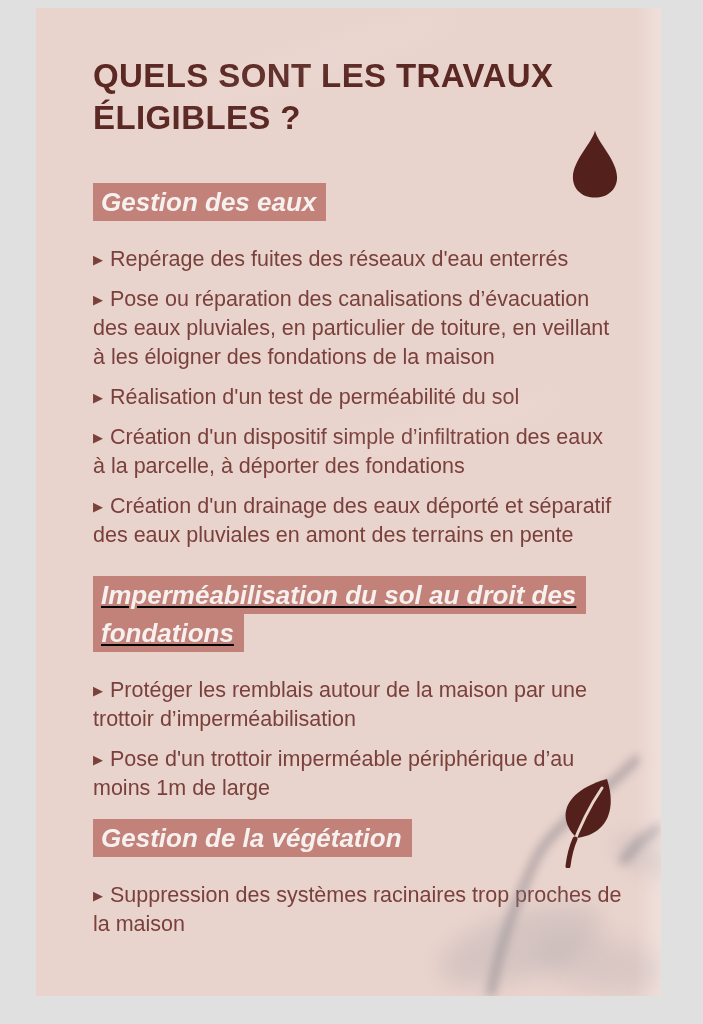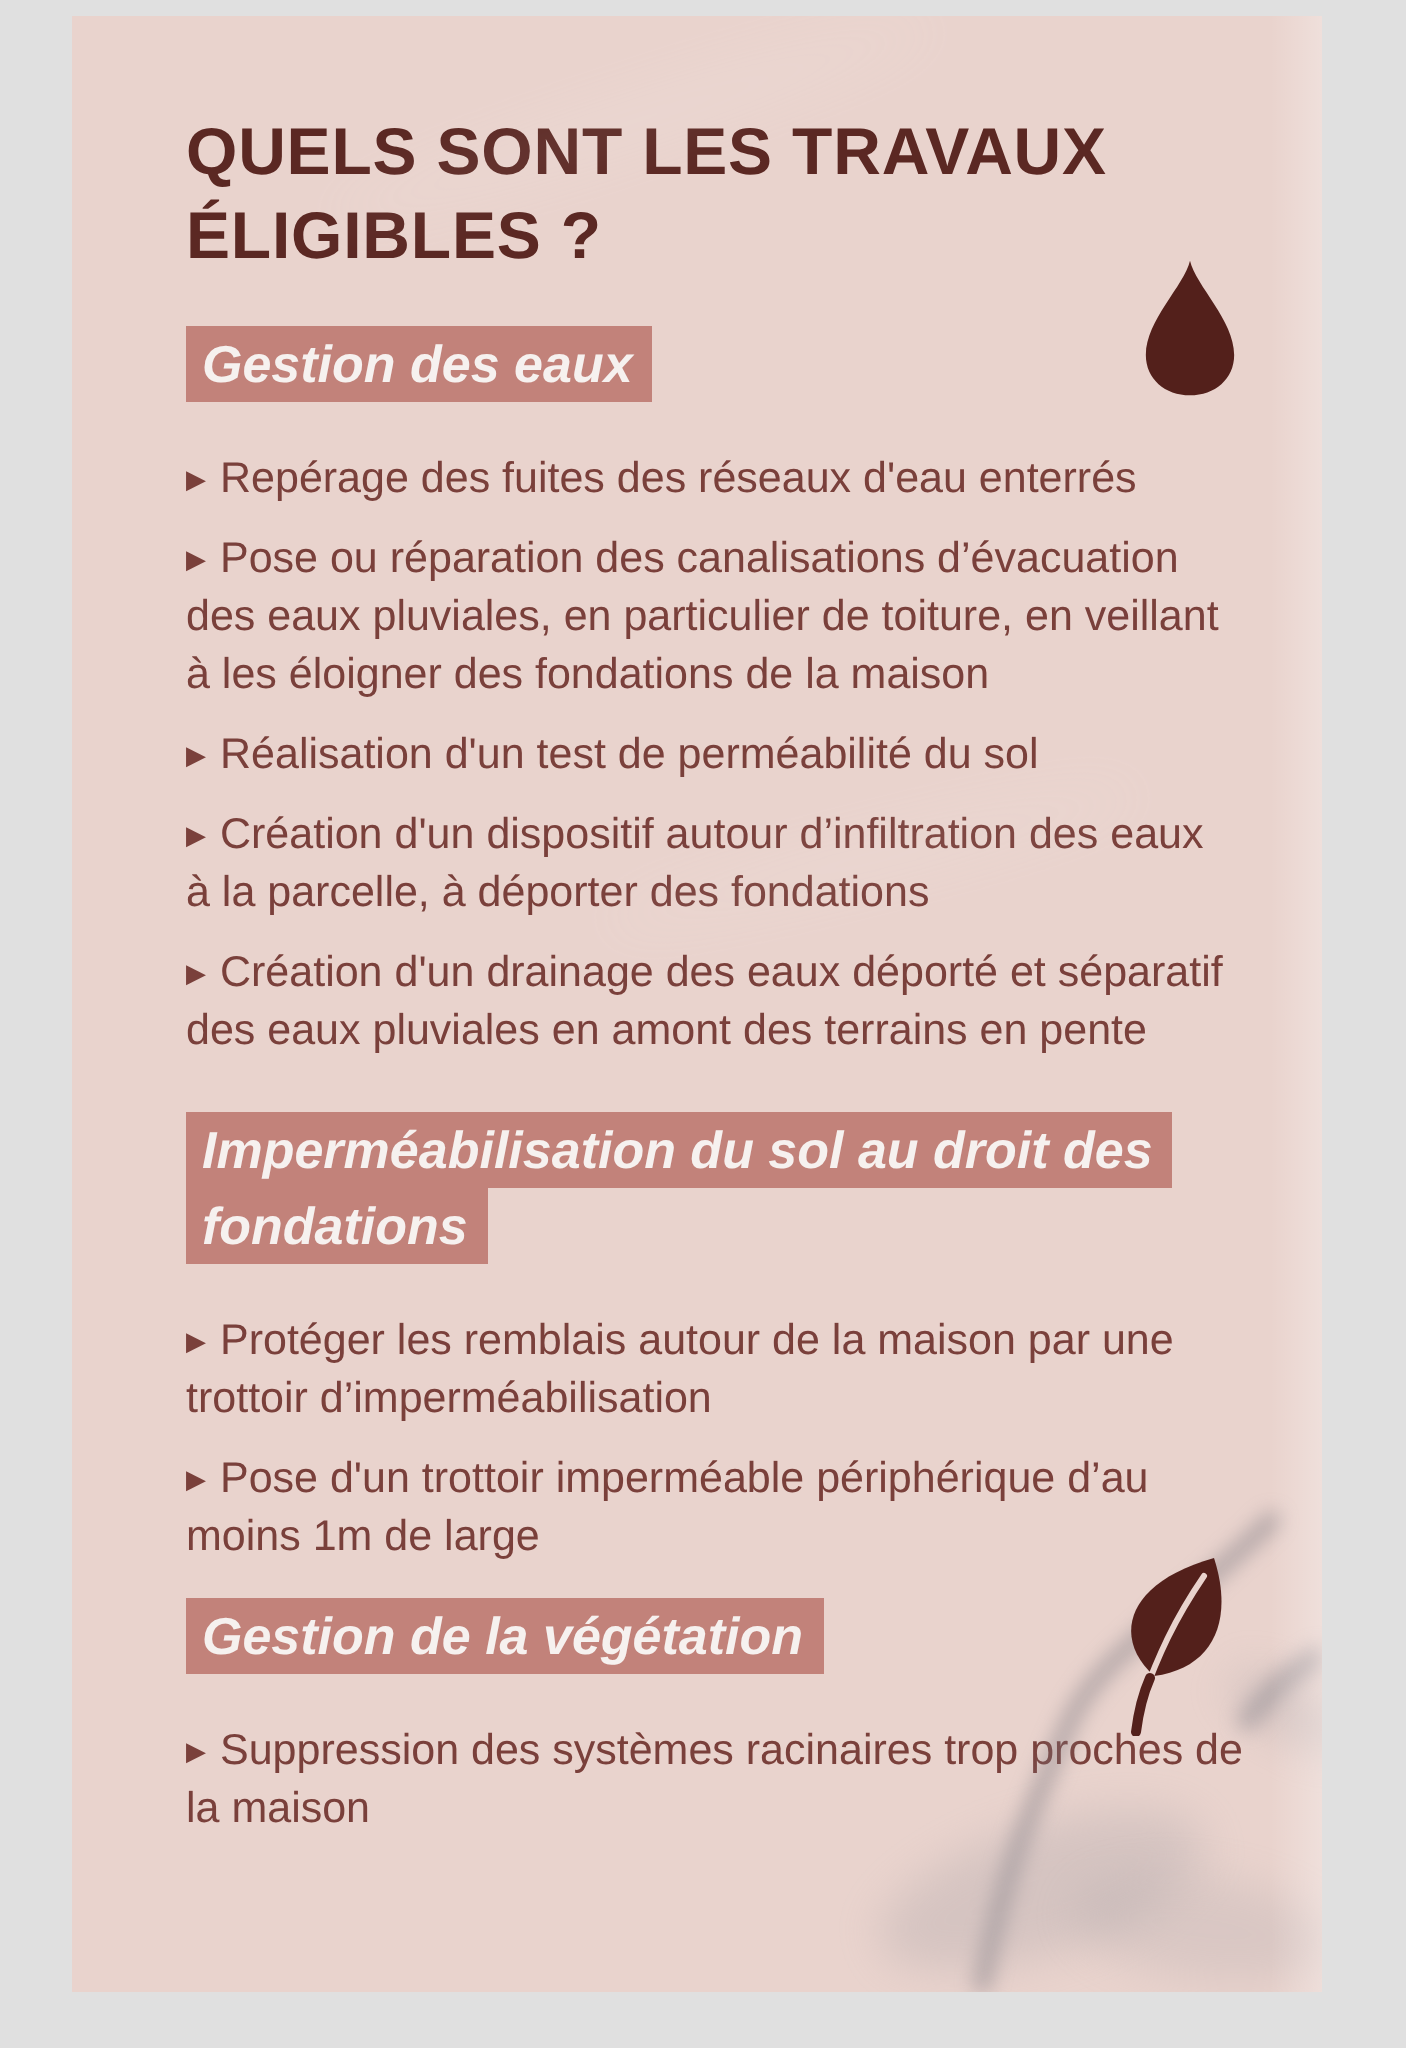--- a/index.html
+++ b/index.html
@@ -34,22 +34,22 @@
     color:var(--title-text,#5b2823);
   }
   .section-heading{margin:0;font-weight:700;}
   .hl{
     display:inline;white-space:pre-line;
     background:var(--heading-bg,#c2827a);color:var(--heading-text,#f6f1ef);
     font-style:italic;font-weight:700;font-size:26px;line-height:38px;
     padding:4px 10px 4px 8px;
     -webkit-box-decoration-break:clone;box-decoration-break:clone;
   }
-  .h1x{margin-top:24px;}
-  .h2x{margin-top:26px;}
+  .h1x{margin-top:44px;}
+  .h2x{margin-top:26px;text-decoration:underline;}
   .h3x{margin-top:16px;}
   ul.blist{list-style:none;margin:24px 0 0 0;padding:0;}
   ul.blist li{
     margin:0 0 11px 0;
     font-size:21.5px;line-height:29px;color:var(--body-text,#7a403b);
   }
   .marker{
     font-size:13px;line-height:29px;vertical-align:2px;margin-right:7px;
     color:var(--body-text,#7a403b);
   }
@@ -84,21 +84,21 @@
     <section>
       <h2 class="section-heading h1x">
         <span class="hl">Gestion des eaux</span>
       </h2>
       <ul class="blist">
         <li><span class="marker">▶</span><span class="itxt">Repérage des fuites des réseaux d'eau enterrés</span></li>
         <li><span class="marker">▶</span><span class="itxt">Pose ou réparation des canalisations d’évacuation
 des eaux pluviales, en particulier de toiture, en veillant
 à les éloigner des fondations de la maison</span></li>
         <li><span class="marker">▶</span><span class="itxt">Réalisation d'un test de perméabilité du sol</span></li>
-        <li><span class="marker">▶</span><span class="itxt">Création d'un dispositif autour d’infiltration des eaux
+        <li><span class="marker">▶</span><span class="itxt">Création d'un dispositif simple d’infiltration des eaux
 à la parcelle, à déporter des fondations</span></li>
         <li><span class="marker">▶</span><span class="itxt">Création d'un drainage des eaux déporté et séparatif
 des eaux pluviales en amont des terrains en pente</span></li>
       </ul>
     </section>
 
     <section>
       <h2 class="section-heading h2x">
         <span class="hl">Imperméabilisation du sol au droit des
 fondations</span>

